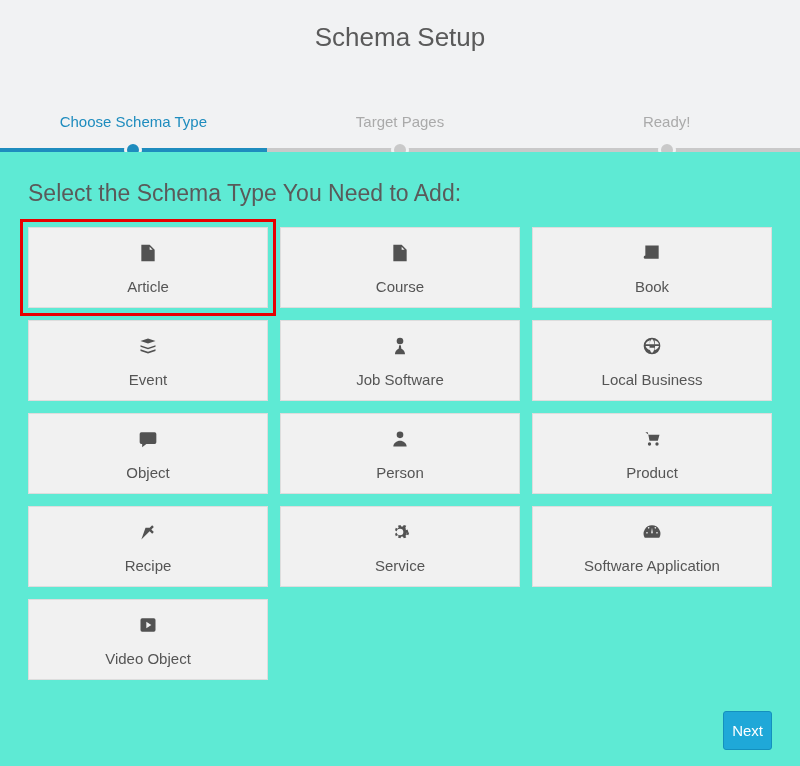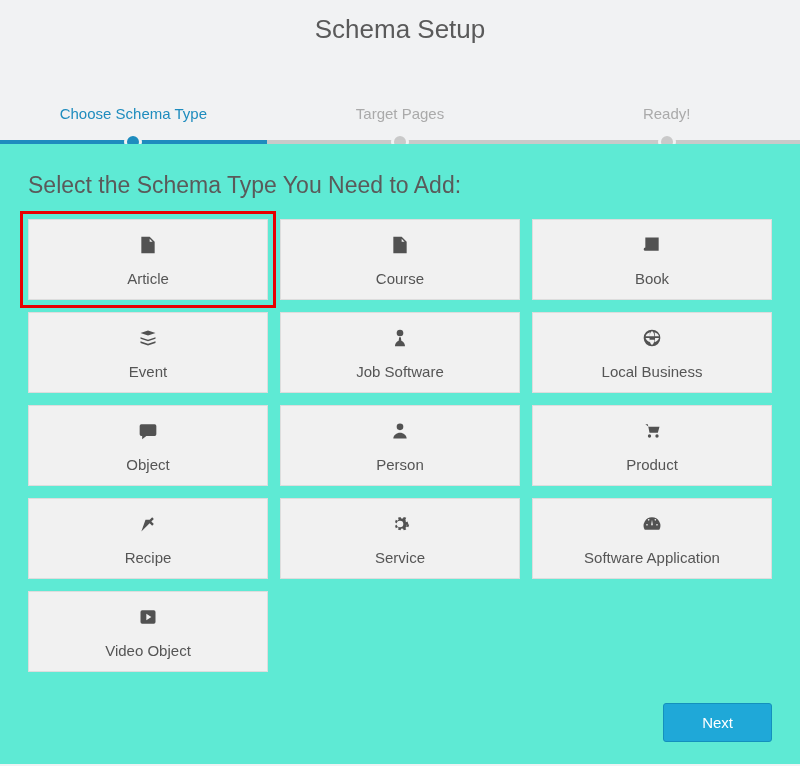--- a/index.html
+++ b/index.html
@@ -8,21 +8,21 @@
       background: #f1f2f3;
       width: 800px;
       height: 766px;
       overflow: hidden;
     }
     .page-title {
       text-align: center;
       font-size: 26px;
       font-weight: 300;
       color: #5a5a5a;
-      padding: 14px 0 20px;
+      padding: 22px 0 20px;
     }
     .stepper {
       display: flex;
       width: 100%;
       position: relative;
       margin-top: 40px;
     }
     .step {
       flex: 1;
       text-align: center;
@@ -107,21 +107,21 @@
     .footer {
       position: absolute;
       right: 28px;
       bottom: 22px;
     }
     .next-btn {
       background: #1fa8d8;
       color: #fff;
       border: 1px solid #1490bd;
       font-size: 15px;
-      padding: 10px 38px;
+      padding: 10px 8px;
       border-radius: 3px;
       cursor: pointer;
     }
   </style>
 </head>
 <body>
 
 <h1 class="page-title">Schema Setup</h1>
 
 <div class="stepper" id="stepper">

